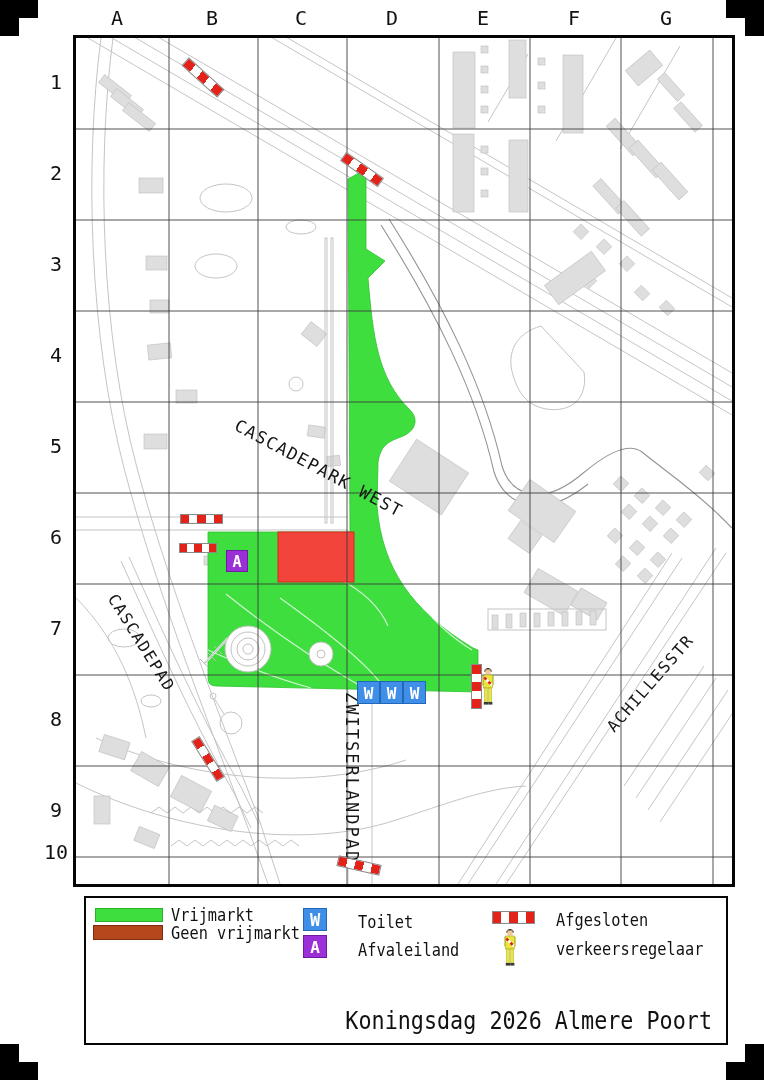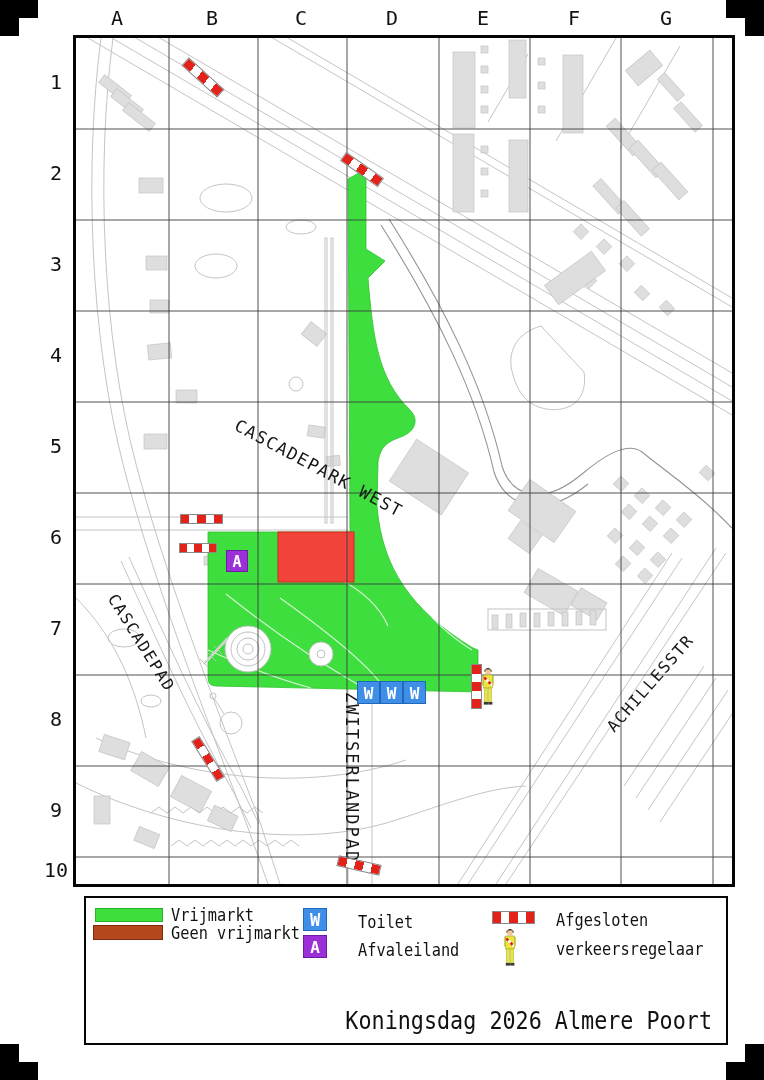--- a/index.html
+++ b/index.html
@@ -60,21 +60,21 @@
 
   <div class="row-label cad" style="top:70px;">1</div>
   <div class="row-label cad" style="top:161px;">2</div>
   <div class="row-label cad" style="top:252px;">3</div>
   <div class="row-label cad" style="top:343px;">4</div>
   <div class="row-label cad" style="top:434px;">5</div>
   <div class="row-label cad" style="top:525px;">6</div>
   <div class="row-label cad" style="top:616px;">7</div>
   <div class="row-label cad" style="top:707px;">8</div>
   <div class="row-label cad" style="top:798px;">9</div>
-  <div class="row-label cad" style="top:858px;text-align:right;">10</div>
+  <div class="row-label cad" style="top:840px;text-align:right;">10</div>
 
   <div class="map-frame">
     <svg width="656" height="846" viewBox="0 0 656 846">
 
       <g fill="none" stroke="#c4c4c4" stroke-width="1">
         <path d="M0 -35 L656 349"></path>
           <path d="M0 -21 L656 363"></path>
           <path d="M0 -49 L656 335"></path>
           <path d="M0 -7 L656 377"></path>
         <path d="M0 -124 L656 260"></path>

